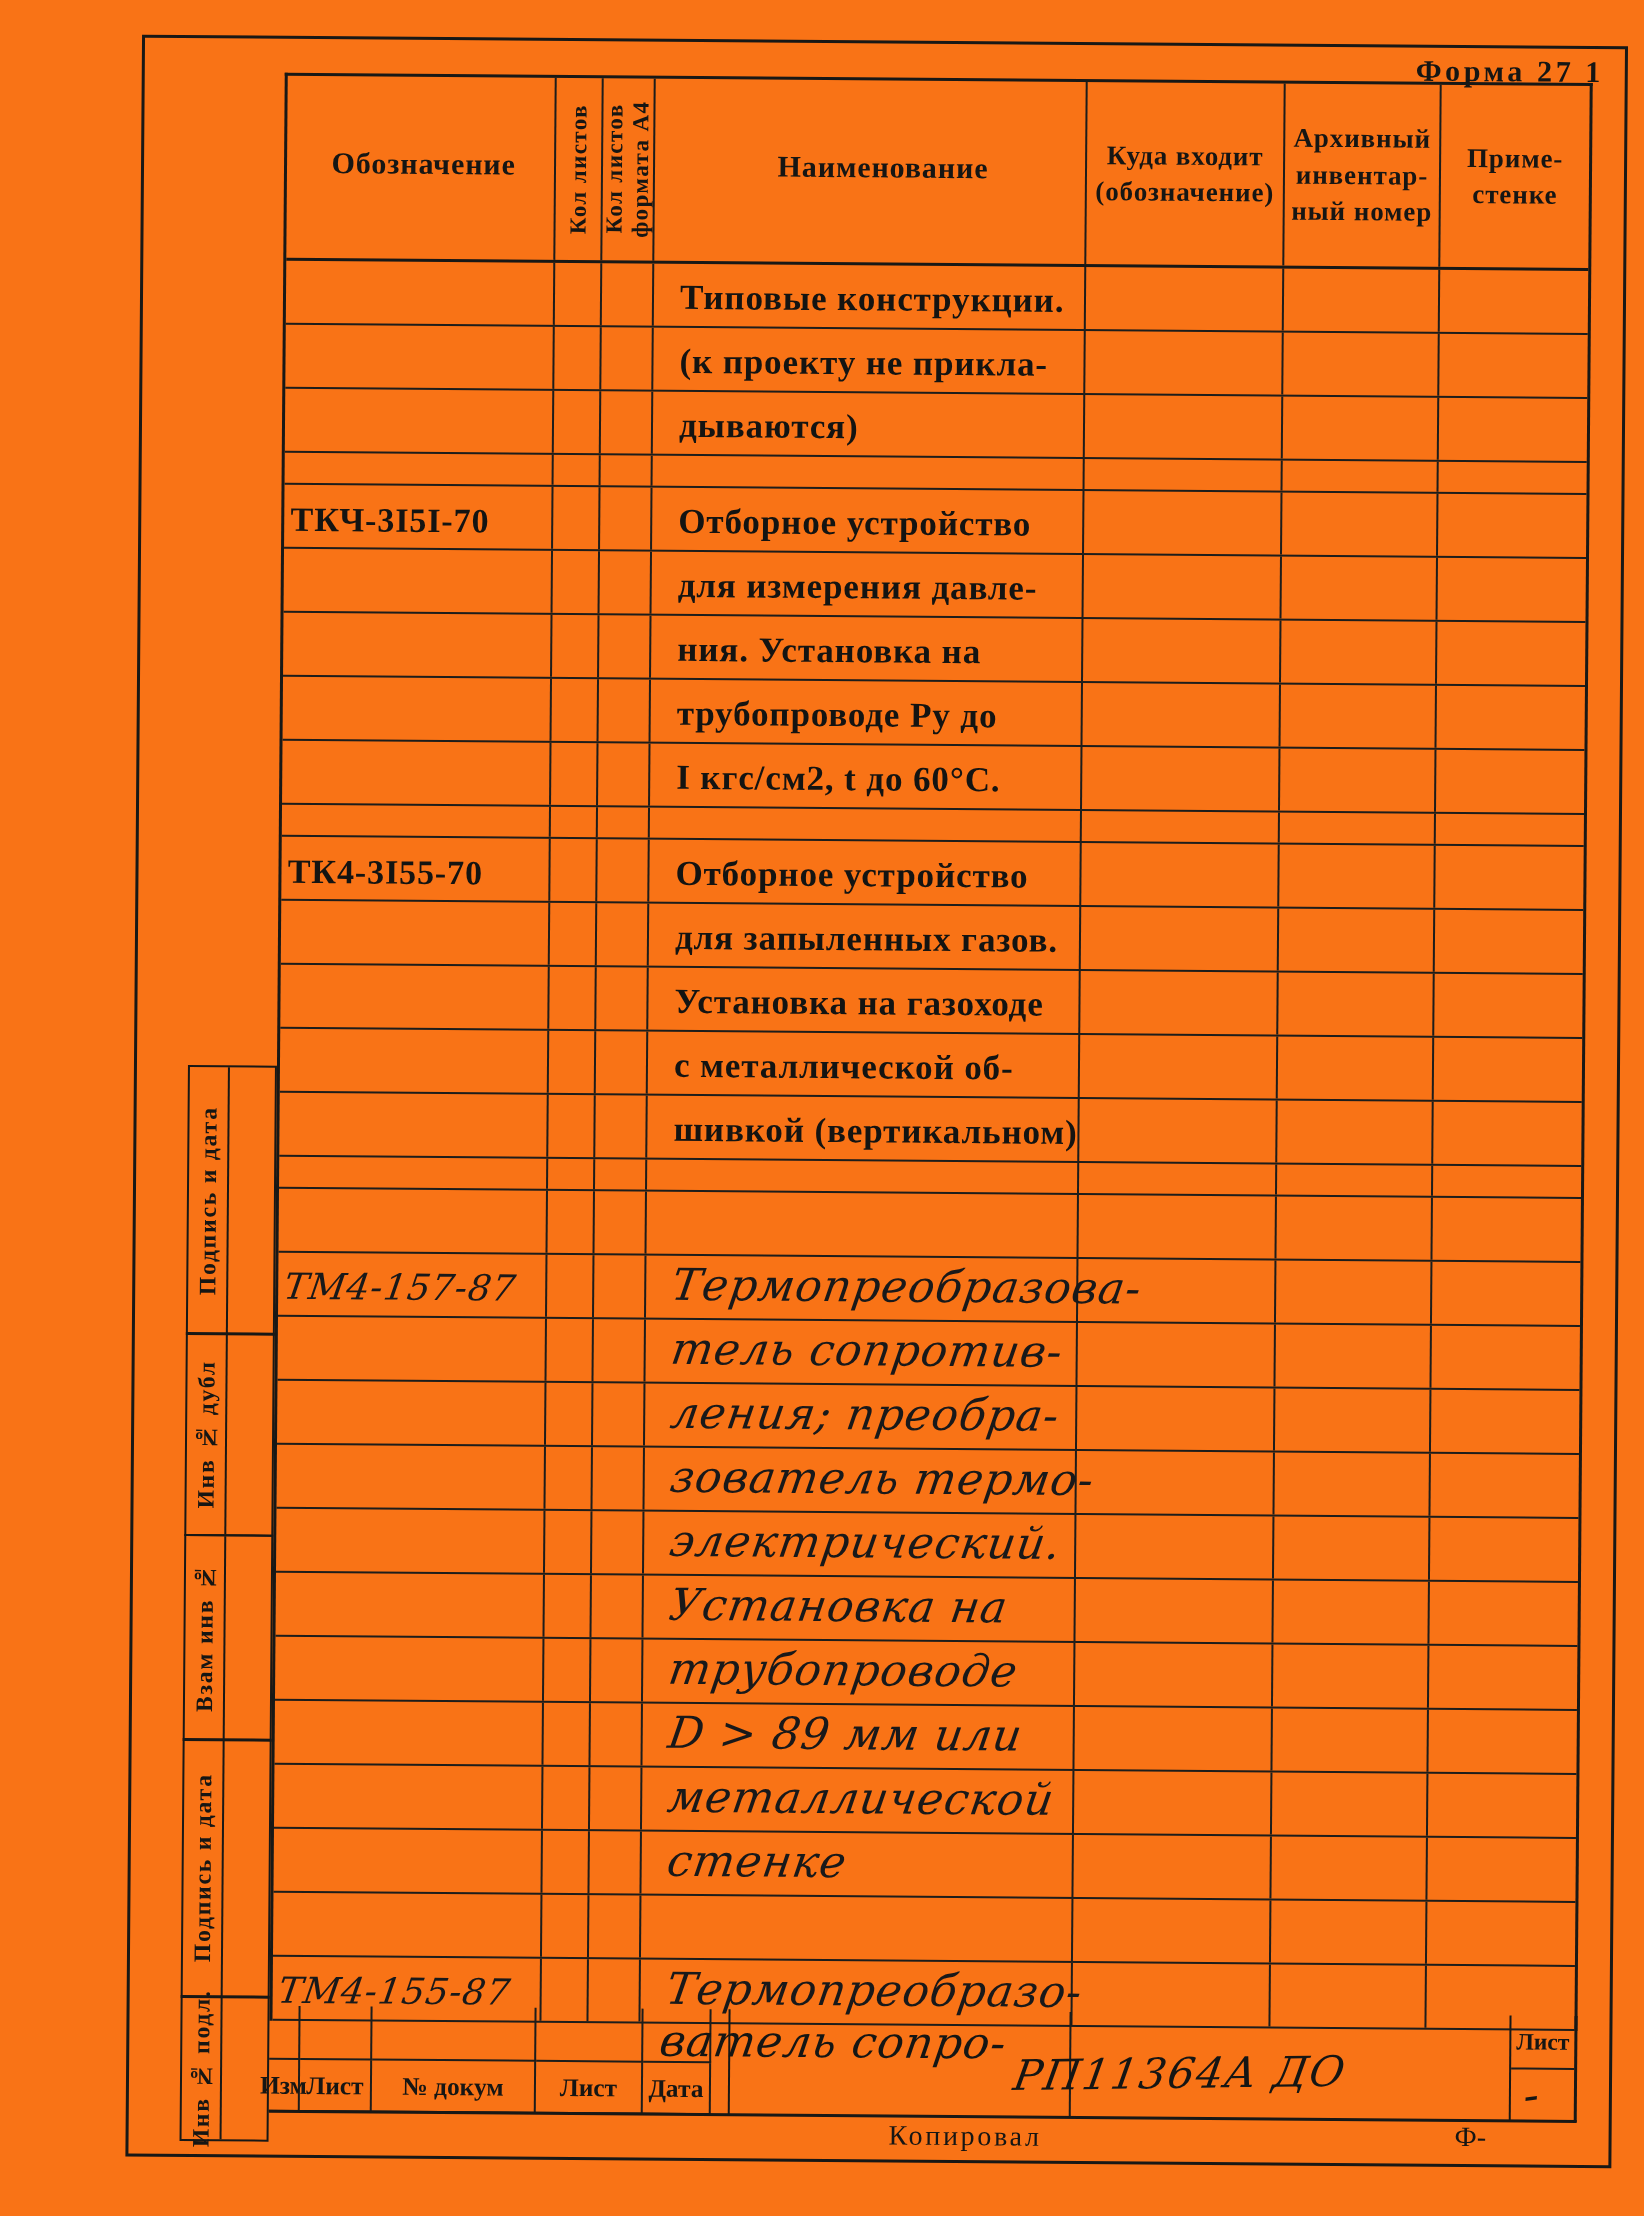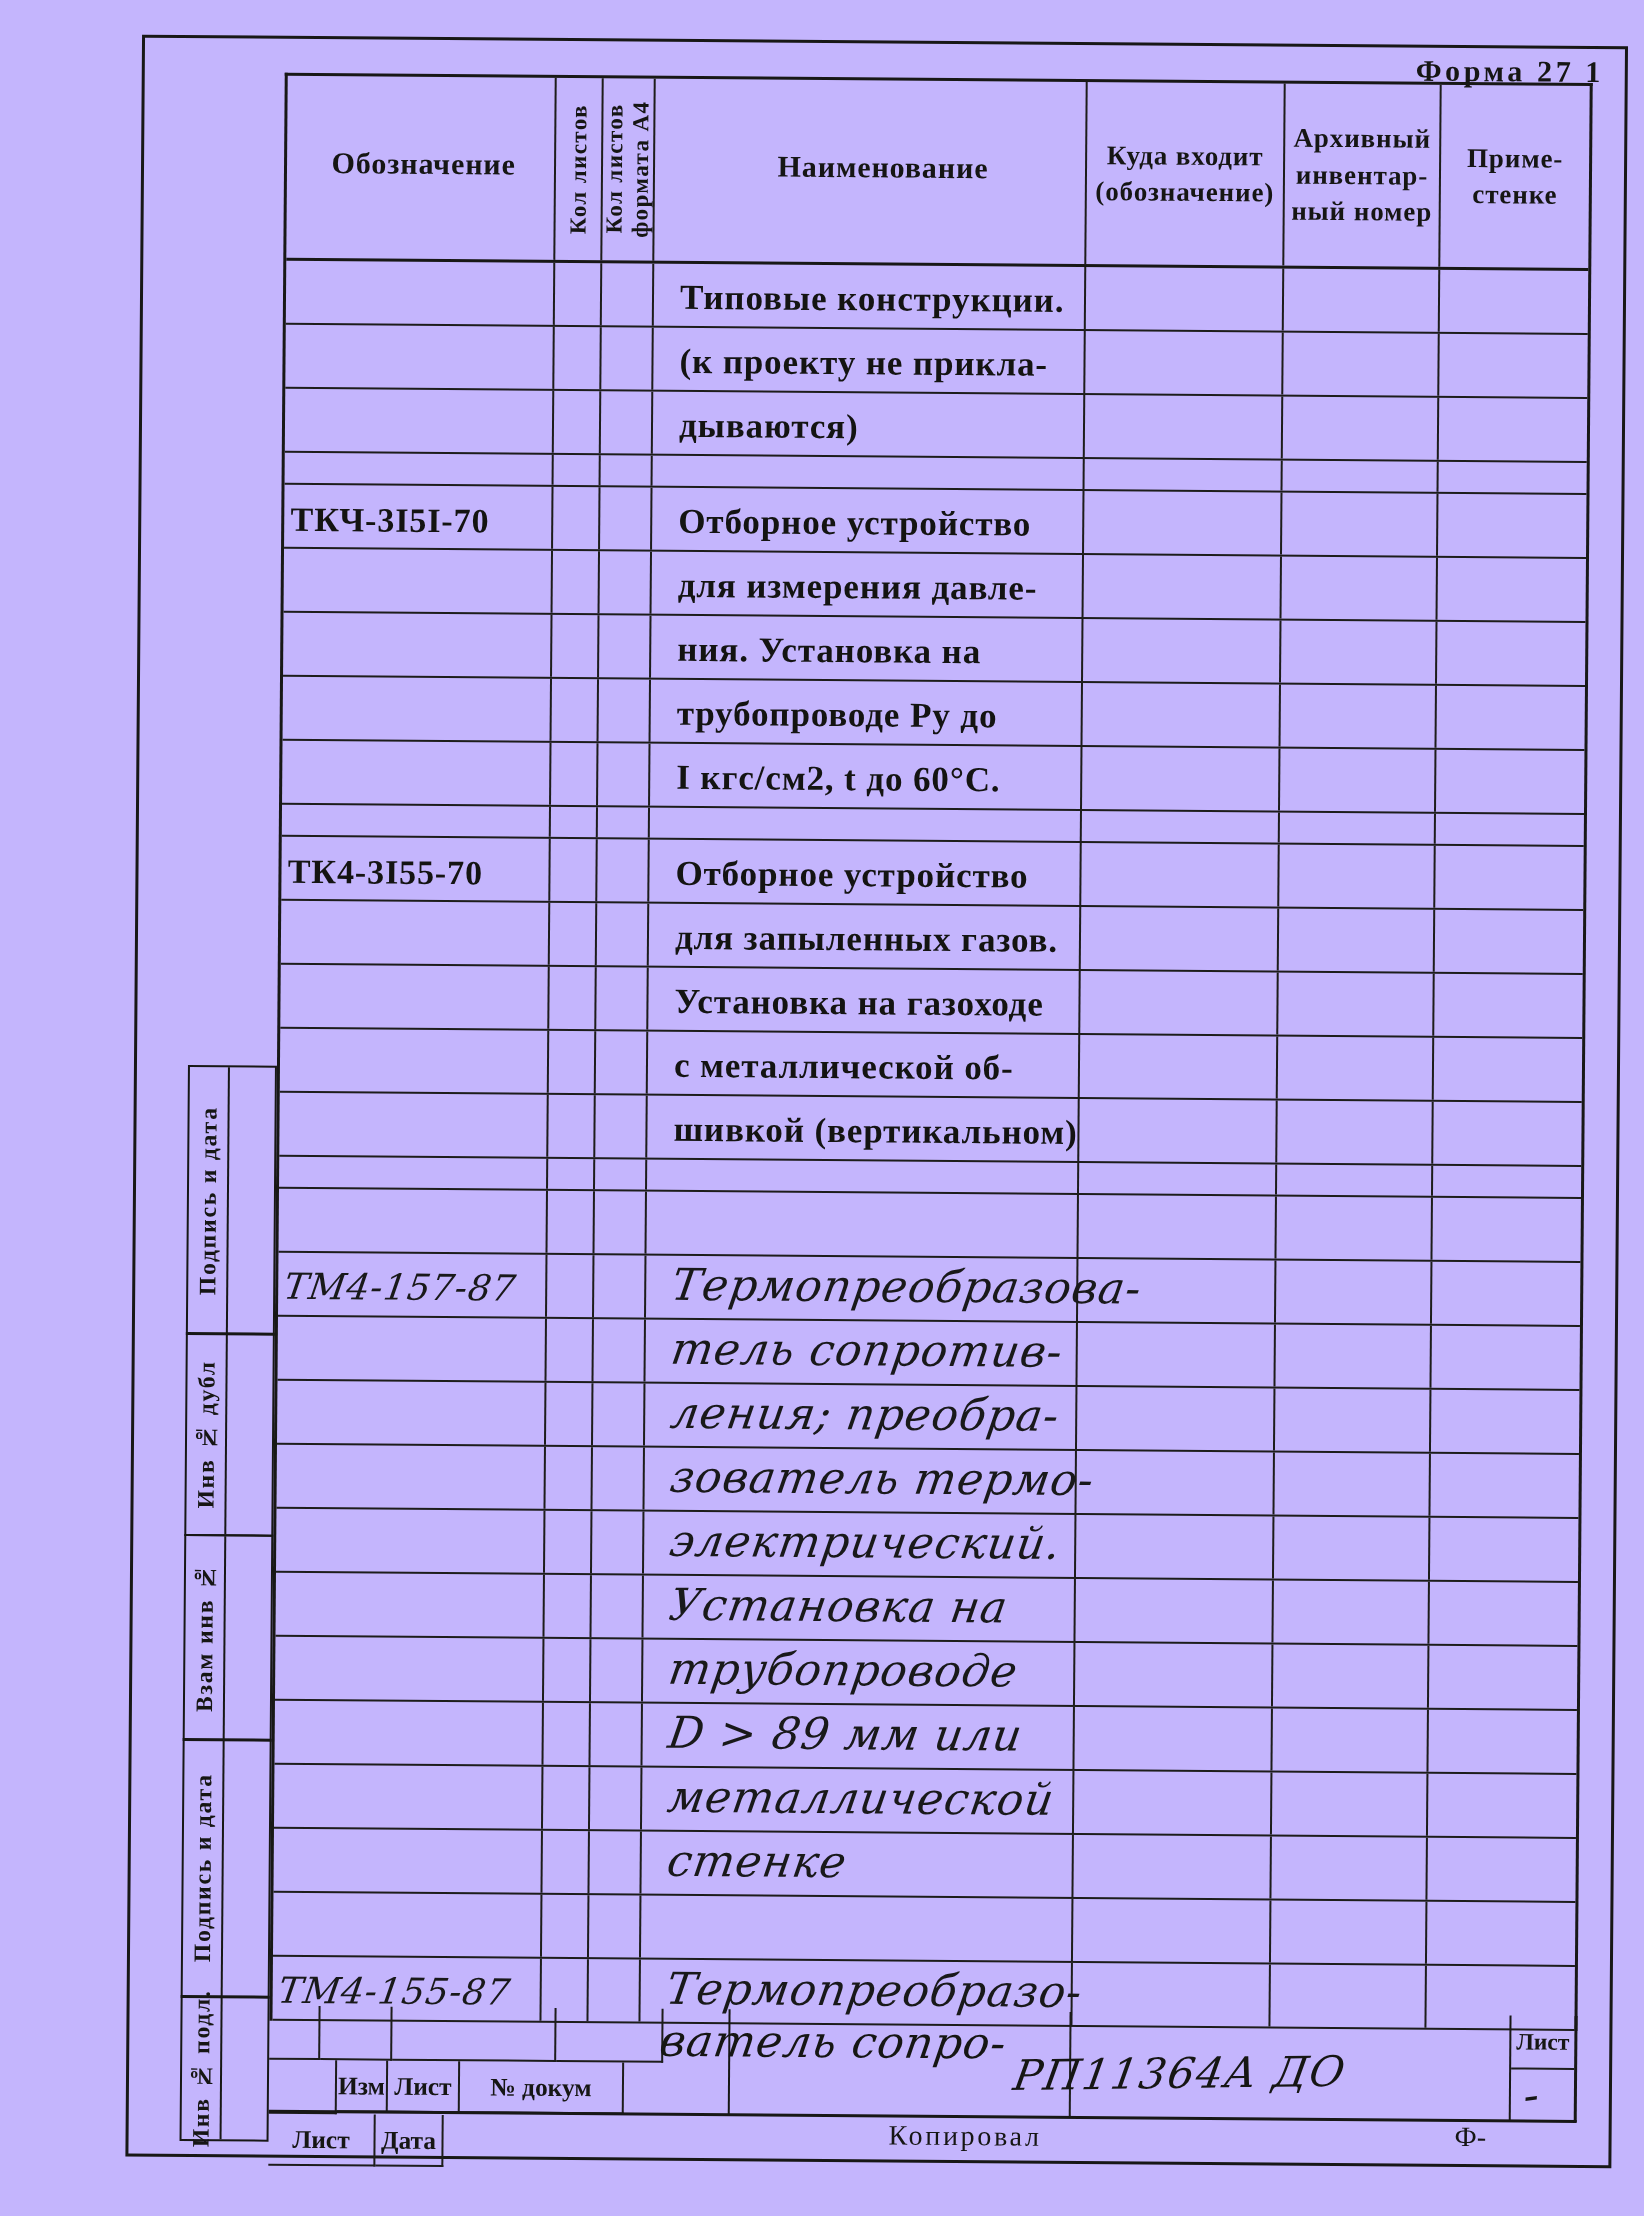--- a/index.html
+++ b/index.html
@@ -1,19 +1,19 @@
 <!DOCTYPE html>
 <html style="font-size:7.3px"><head>
 <meta charset="utf-8">
 <style>
   html,body{margin:0;padding:0;background:#e8e8e5;}
   .page{
     position:relative;
     width:1644px;height:2216px;
-    background:#c4b5fd;
+    background:#f97316;
     overflow:hidden;
     font-family:"Liberation Serif",serif;
     color:#161614;
   }
   .scan{
     position:absolute;left:0;top:0;width:1644px;height:2216px;
     transform:rotate(0.45deg);
     transform-origin:50% 48%;
   }
   
@@ -68,21 +68,21 @@
     position:absolute;left:277px;top:2010px;width:461px;height:106px;
     border-right:2.7px solid #181816;box-sizing:border-box;
     display:flex;flex-wrap:wrap;
   }
   .tb-cell{
     box-sizing:border-box;border-right:2.7px solid #1d1d1b;border-bottom:2.7px solid #1d1d1b;
     height:54px;display:flex;align-items:center;justify-content:center;
   }
   .tb-cell.r2{height:52px;}
   .tb-cell span{font:700 25.4px "Liberation Serif",serif;white-space:nowrap;}
-  .w-izm{width:51px;}.w-list{width:72px;}.w-dok{width:164px;}.w-podp{width:107px;}.w-data{width:68px;}
+  .w-izm{width:31px;}.w-list{width:72px;}.w-dok{width:164px;}.w-podp{width:107px;}.w-data{width:68px;}
   .band-vline{position:absolute;left:1077px;top:2010px;width:2.3px;height:106px;background:#1d1d1b;}
   .band-bottom{position:absolute;left:277px;top:2114px;width:1308px;height:3.2px;background:#181816;}
   .name-cont{position:absolute;left:668px;top:2016px;}
   .name-cont span{font:italic 400 44px "DejaVu Serif",serif;letter-spacing:0.9px;transform:skewX(-8deg);display:inline-block;}
   .doc-number{
     position:absolute;left:1022px;top:2046px;
     font:italic 400 42px "DejaVu Serif",serif;letter-spacing:1.8px;
     transform:rotate(-1.2deg) skewX(-10deg);white-space:nowrap;
   }
   .sheet-box{

